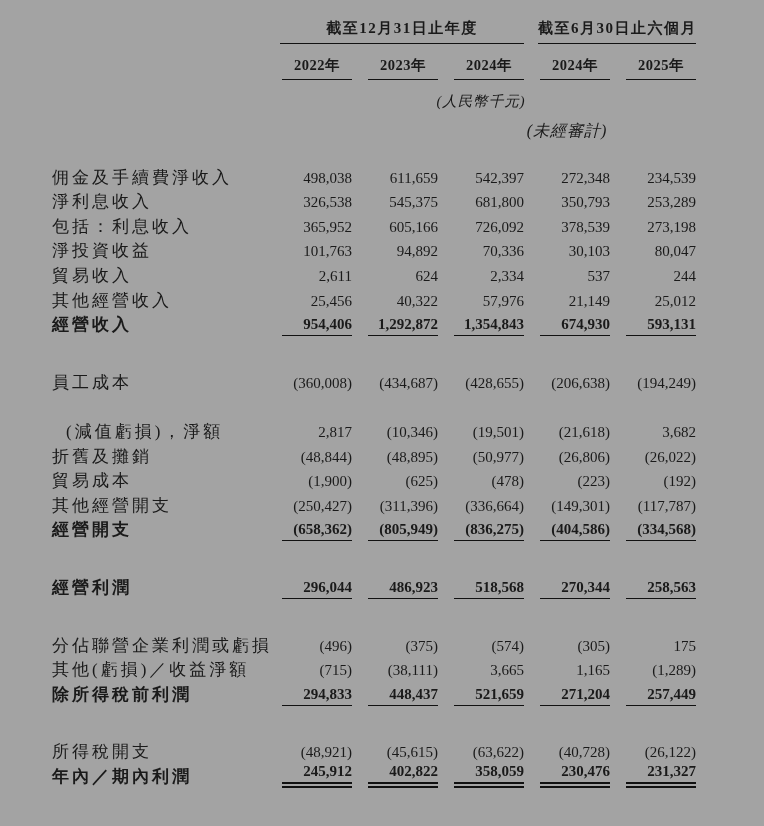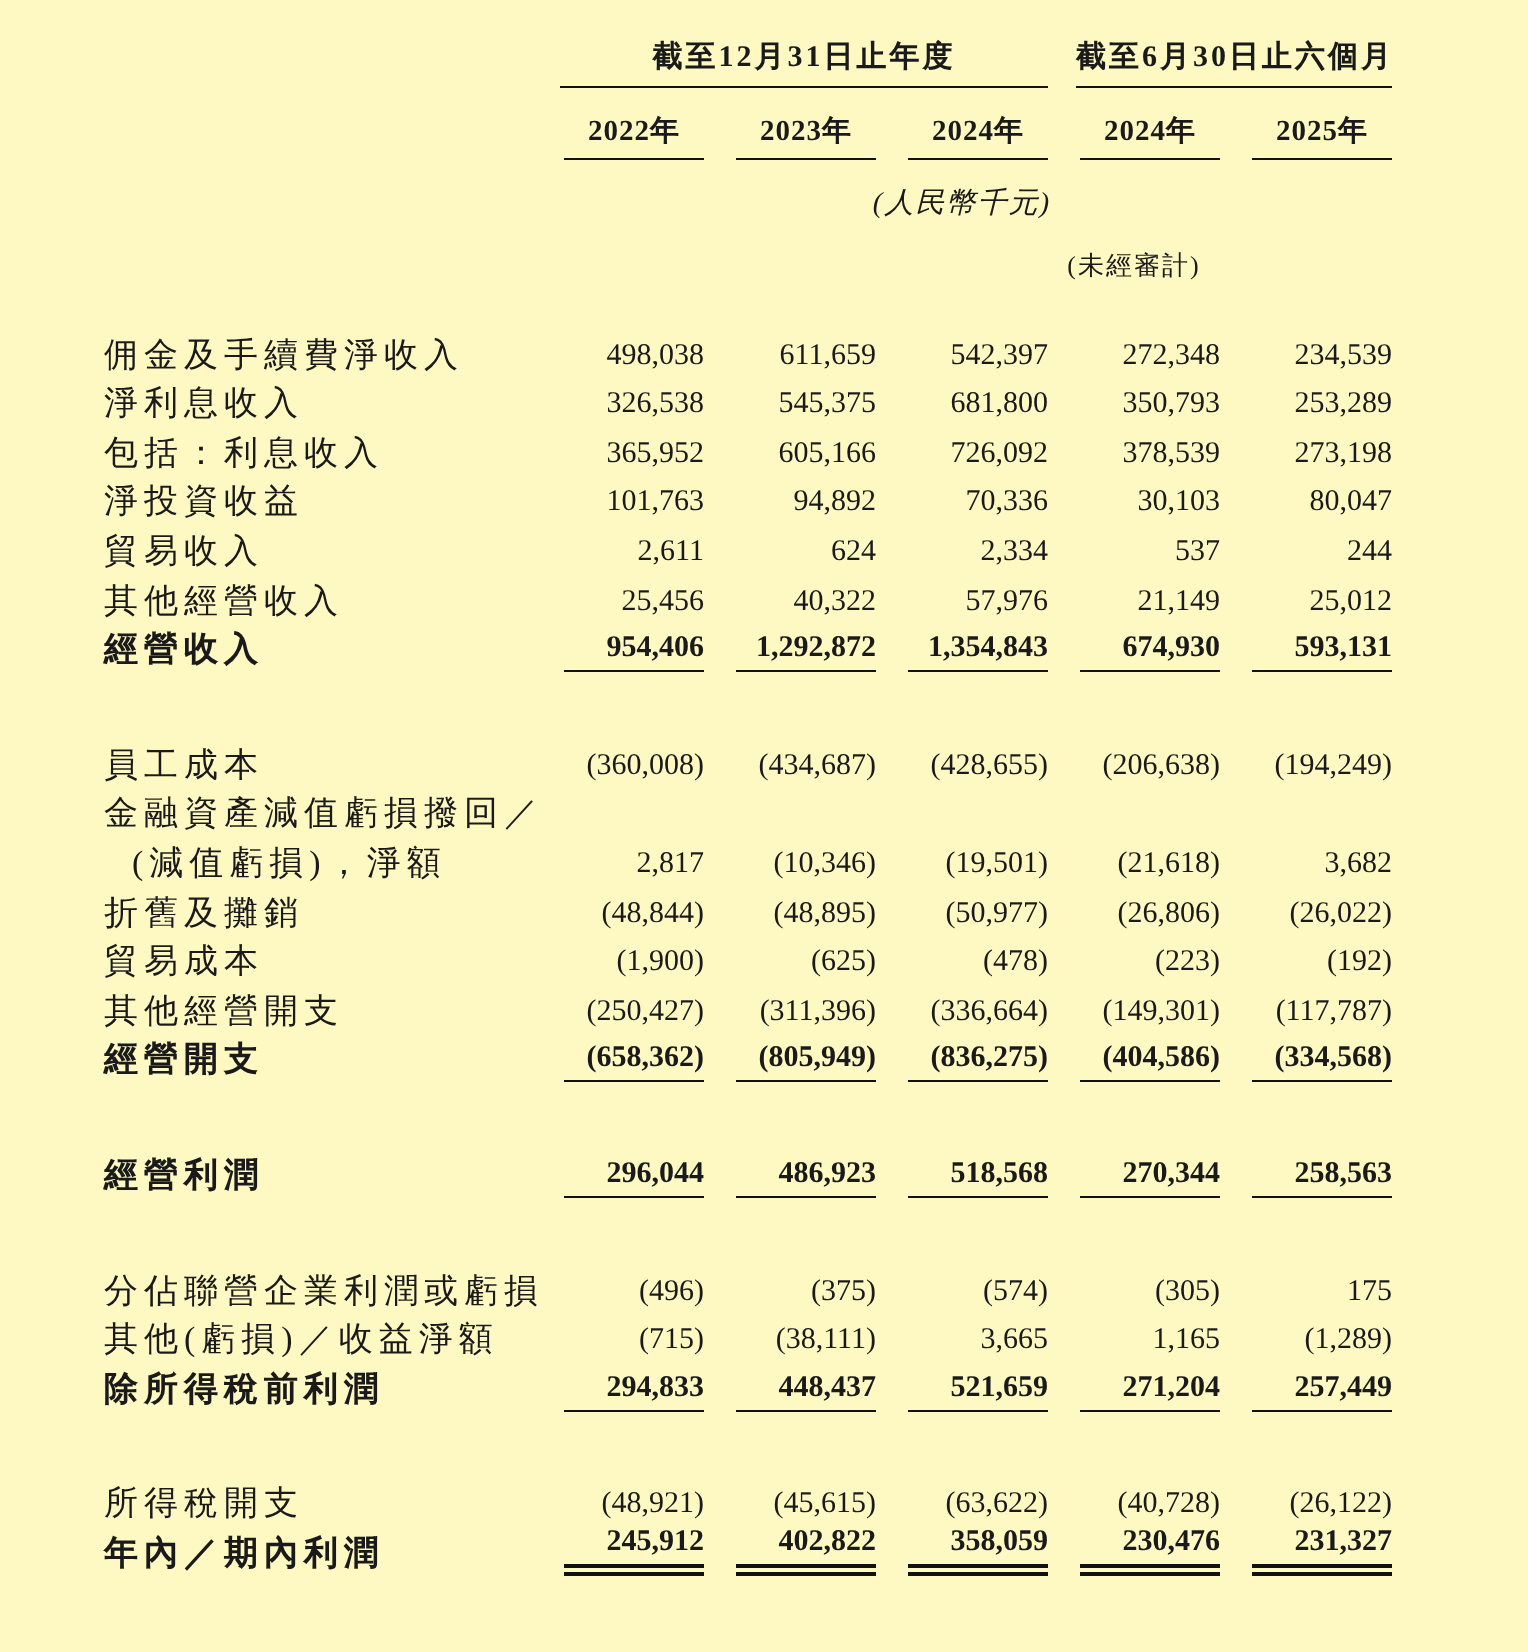--- a/index.html
+++ b/index.html
@@ -6,21 +6,21 @@
     margin: 0;
     padding: 0;
     background: #ffffff;
     color: #1a1a1a;
     font-family: "Liberation Serif", "DejaVu Serif", serif;
   }
   .page {
     position: relative;
     width: 764px;
     height: 826px;
-    background: #fef9c3;
+    background: #a3a3a3;
     box-sizing: border-box;
     padding: 14px 0 0 52px;
     overflow: hidden;
   }
   .tbl { width: 644px; }
 
   
   .row, .hrow { display: flex; align-items: flex-end; }
   .lbl {
     width: 214px;
@@ -94,21 +94,22 @@
     font-style: italic;
     font-size: 14.5px;
     letter-spacing: 1px;
     white-space: nowrap;
   }
   .sp3 { width: 258px; flex-shrink: 0; }
   .note-one {
     width: 86px;
     flex-shrink: 0;
     text-align: center;
-    font-size: 13px;
+    font-style: italic;
+    font-size: 16px;
     letter-spacing: 1px;
     white-space: nowrap;
   }
   .head-block { margin-bottom: 22px; }
 </style>
 </head>
 <body>
 
 <div class="page">
   <div class="tbl">
@@ -295,21 +296,20 @@
             <span class="v">(428,655)</span>
           </div>
           <div class="num">
             <span class="v">(206,638)</span>
           </div>
           <div class="num">
             <span class="v">(194,249)</span>
           </div>
         </div>
         <div class="row">
-          <div class="lbl">金融資產減值虧損撥回／</div>
           <div class="num">
             <span class="v"></span>
           </div>
           <div class="num">
             <span class="v"></span>
           </div>
           <div class="num">
             <span class="v"></span>
           </div>
           <div class="num">

